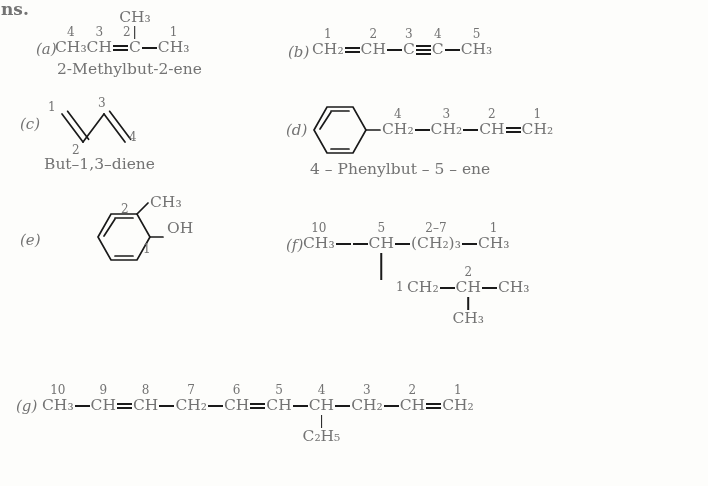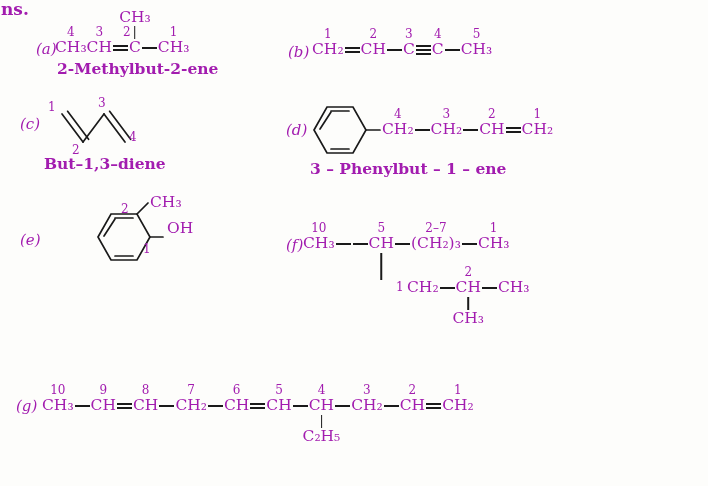--- a/index.html
+++ b/index.html
@@ -1,23 +1,23 @@
 <!DOCTYPE html>
 <html><head>
 <meta charset="utf-8">
 <style>
   html,body{margin:0;padding:0;background:#e8e8e4;}
   .page{
     position:relative;width:708px;height:486px;background:#fdfdfb;
-    font-family:"DejaVu Serif","DejaVu Sans",serif;color:#a21caf;overflow:hidden;
+    font-family:"DejaVu Serif","DejaVu Sans",serif;color:#737373;overflow:hidden;
   }
   .abs{position:absolute;}
   .ans{font-weight:bold;font-size:17px;line-height:17px;}
   .lbl{font-style:italic;font-size:15px;line-height:16px;}
-  .name{font-size:15.5px;line-height:18px;white-space:pre;font-weight:bold;}
+  .name{font-size:15.5px;line-height:18px;white-space:pre;}
   .numtxt{font-size:12px;line-height:13px;}
   
   .chain{position:absolute;display:flex;align-items:flex-start;}
   .cell{position:relative;display:flex;flex-direction:column;align-items:center;height:31px;}
   .num{height:13px;font-size:12px;line-height:13px;white-space:pre;}
   .atom{height:18px;font-size:15.5px;line-height:17px;white-space:pre;}
   .bondc .atom{display:flex;align-items:center;}
   .bl{display:flex;flex-direction:column;justify-content:center;height:18px;padding:0 1px;gap:2.6px;}
   .bl i{display:block;width:15px;height:1.6px;background:#1a1a1a;}
   .bl.t3{gap:2.2px;}
@@ -159,21 +159,21 @@
       </div>
       <div class="cell bondc">
         <div class="num"></div>
         <div class="atom"><div class="bl"><i></i><i></i></div></div>
       </div>
       <div class="cell">
         <div class="num">1</div>
         <div class="atom">CH₂</div>
       </div>
     </div>
-  <div class="abs name" style="left:310px;top:160px">3 – Phenylbut – 1 – ene</div>
+  <div class="abs name" style="left:310px;top:160px">4 – Phenylbut – 5 – ene</div>
 
   <div class="abs lbl" style="left:20px;top:232px">(e)</div>
   <svg class="abs" style="left:92px;top:200px" width="78" height="66">
     <polygon points="6,37 19,14 45,14 58,37 45,60 19,60"></polygon>
     <line x1="23" y1="18" x2="41" y2="18"></line>
     <line x1="12" y1="36" x2="23" y2="19"></line>
     <line x1="23" y1="56" x2="41" y2="56"></line>
     <line x1="45" y1="14" x2="56" y2="3"></line>
     <line x1="58" y1="37" x2="71" y2="37"></line>
   </svg>

